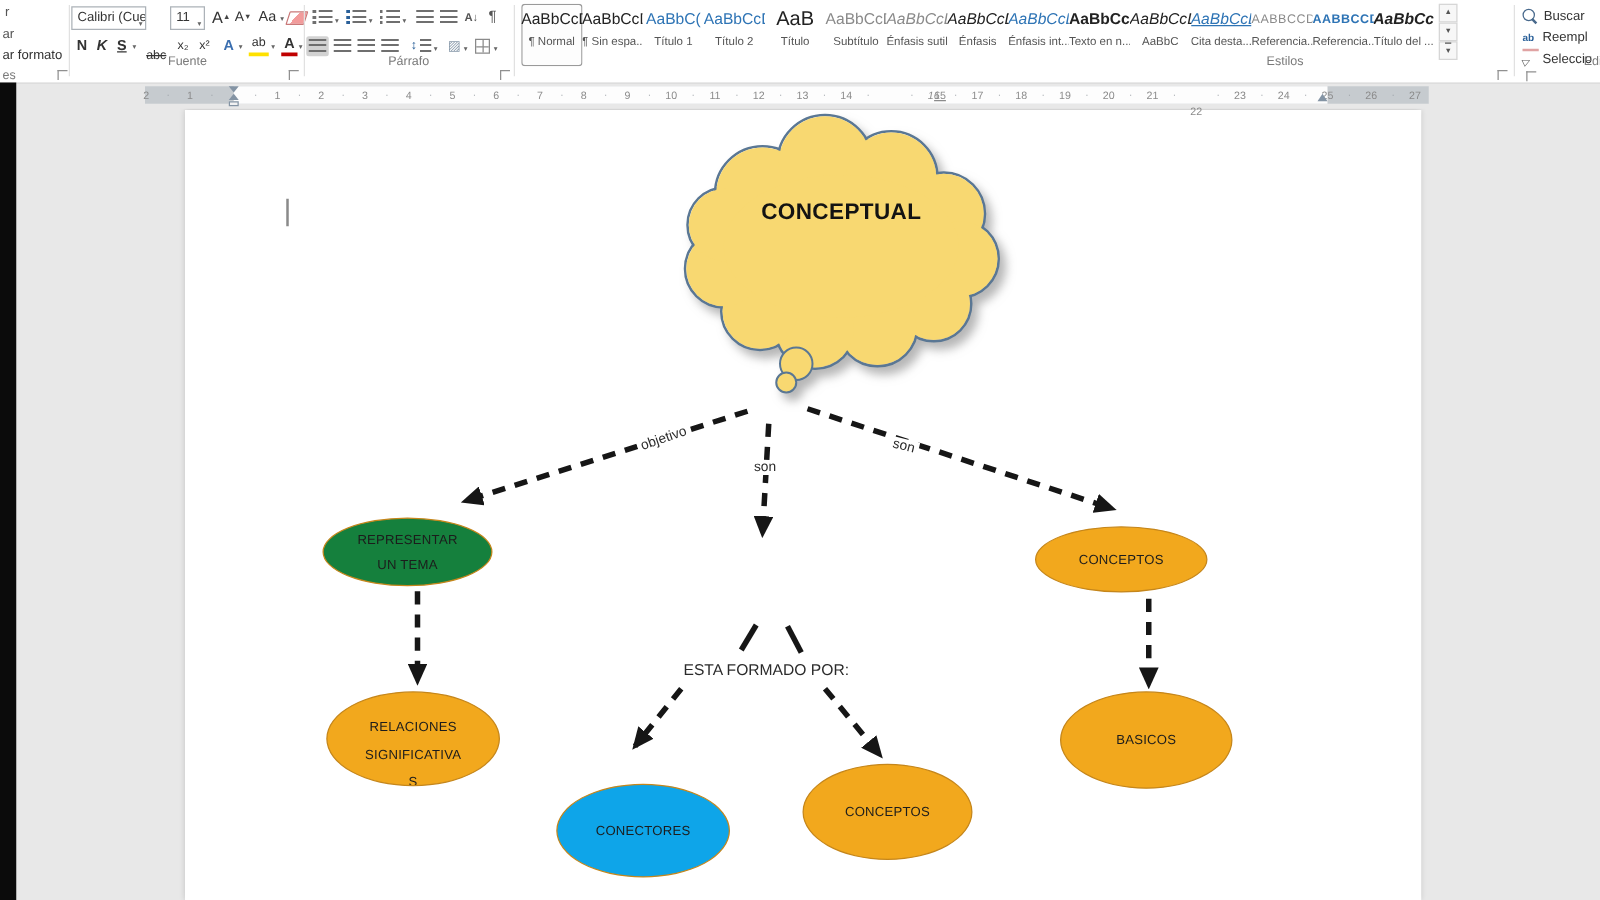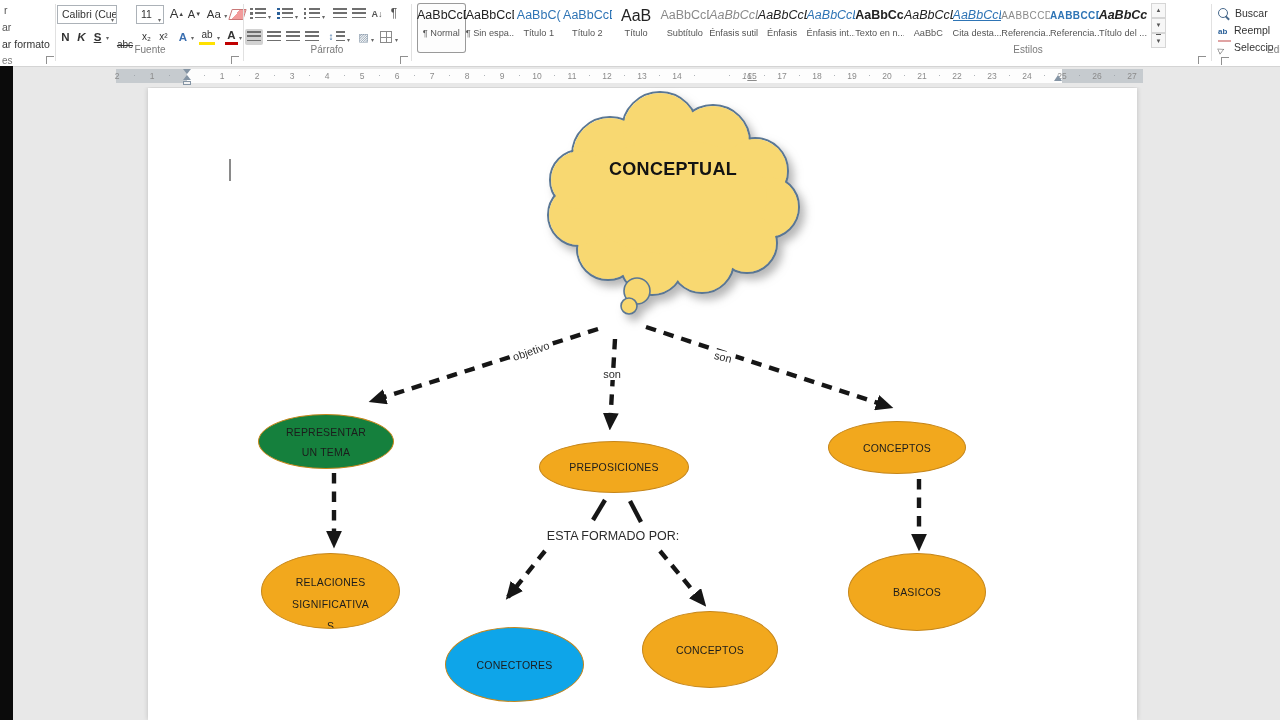--- a/index.html
+++ b/index.html
@@ -266,21 +266,21 @@
       <span class="rnum" style="left: 607px;">12</span>
       <span class="rnum" style="left: 642px;">13</span>
       <span class="rnum" style="left: 677px;">14</span>
       <span class="rnum" style="left: 752px; text-decoration: underline;">15</span>
       <span class="rnum" style="left: 747px; font-style: italic;">16</span>
       <span class="rnum" style="left: 782px;">17</span>
       <span class="rnum" style="left: 817px;">18</span>
       <span class="rnum" style="left: 852px;">19</span>
       <span class="rnum" style="left: 887px;">20</span>
       <span class="rnum" style="left: 922px;">21</span>
-      <span class="rnum" style="left: 957px;">22</span>
+      <span class="rnum" style="left: 957px; margin-top: 13px;">22</span>
       <span class="rnum" style="left: 992px;">23</span>
       <span class="rnum" style="left: 1027px;">24</span>
       <span class="rnum" style="left: 1062px;">25</span>
       <span class="rnum" style="left: 1097px;">26</span>
       <span class="rnum" style="left: 1132px;">27</span>
       <span class="rdot" style="left: 134.5px;">·</span>
       <span class="rdot" style="left: 169.5px;">·</span>
       <span class="rdot" style="left: 204.5px;">·</span>
       <span class="rdot" style="left: 239.5px;">·</span>
       <span class="rdot" style="left: 274.5px;">·</span>
@@ -374,23 +374,20 @@
   </div>
 <div class="node" style="left: 258px; top: 414px; width: 136px; height: 55px; background: #15803d; border: 1.5px solid rgb(197, 134, 27);">
       <div>REPRESENTAR</div>
       <div>UN TEMA</div>
     </div>
     <div class="node clip" style="left: 261px; top: 553px; width: 139px; height: 76px; background: rgb(242, 168, 29); border: 1.5px solid rgb(197, 134, 27);">
       <div>RELACIONES</div>
       <div>SIGNIFICATIVA</div>
       <div>S</div>
     </div>
-    <div class="node" style="left: 539px; top: 441px; width: 150px; height: 52px; background: rgb(242, 168, 29); border: 1.5px solid rgb(197, 134, 27);">
-      <div>PREPOSICIONES</div>
-    </div>
     <div class="node" style="left: 445px; top: 627px; width: 139px; height: 75px; background: #0ea5e9; border: 1.5px solid rgb(197, 134, 27);">
       <div>CONECTORES</div>
     </div>
     <div class="node" style="left: 642px; top: 611px; width: 136px; height: 77px; background: rgb(242, 168, 29); border: 1.5px solid rgb(197, 134, 27);">
       <div>CONCEPTOS</div>
     </div>
     <div class="node" style="left: 828px; top: 421px; width: 138px; height: 53px; background: rgb(242, 168, 29); border: 1.5px solid rgb(197, 134, 27);">
       <div>CONCEPTOS</div>
     </div>
     <div class="node" style="left: 848px; top: 553px; width: 138px; height: 78px; background: rgb(242, 168, 29); border: 1.5px solid rgb(197, 134, 27);">

